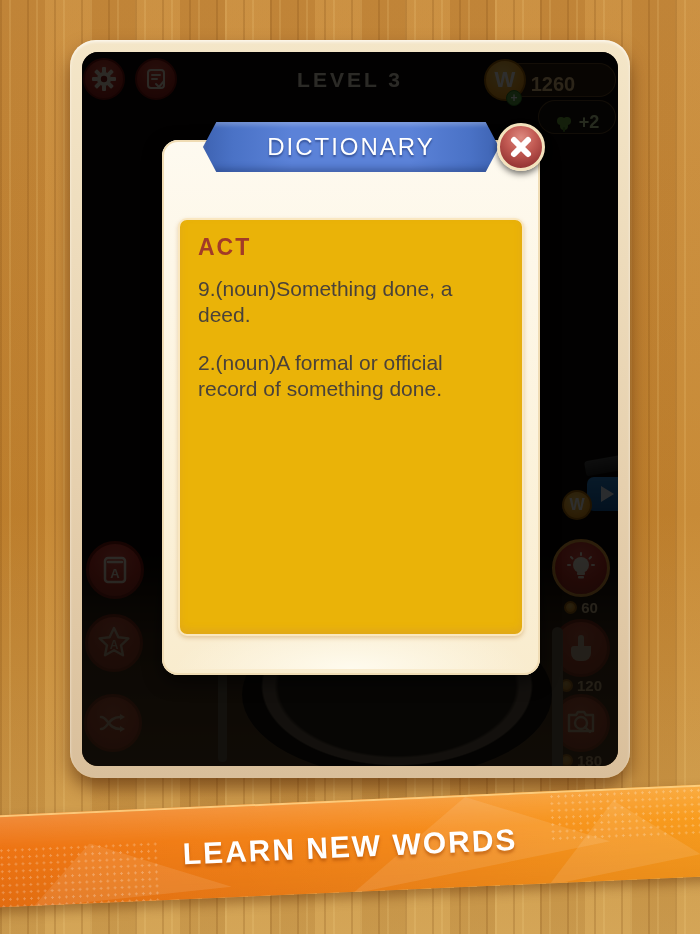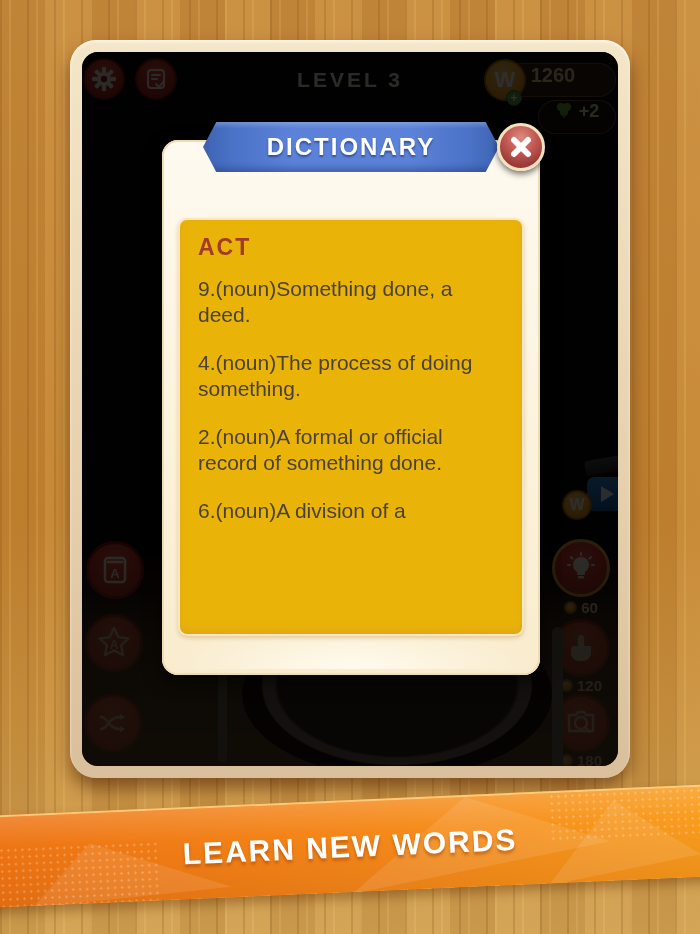--- a/index.html
+++ b/index.html
@@ -41,21 +41,21 @@
   }
   .level-label {
     position:absolute; left:0; top:16px; width:536px; text-align:center;
     color:#efe5d2; font-size:21px; font-weight:bold; letter-spacing:3px;
   }
   .coin { border-radius:50%; background:radial-gradient(circle at 45% 35%, #ffd566, #f5a623 60%, #c97d0e); border:2px solid #a96a08;
     display:flex; align-items:center; justify-content:center; color:#fff; font-weight:bold; }
   .pill {
     position:absolute; border-radius:17px; background:rgba(72,44,16,.55);
     border:1px solid rgba(180,130,70,.5); color:#f2cb8a; font-weight:bold;
-    display:flex; align-items:flex-start; justify-content:center;
+    display:flex; align-items:flex-end; justify-content:center;
   }
   .cost-label {
     position:absolute; width:70px; display:flex; gap:4px; align-items:center; justify-content:center;
     color:#f5e2b8; font-size:15px; font-weight:bold;
   }
   .cost-coin { width:13px; height:13px; font-size:8px; }
   .scene-table {
     position:absolute; left:0; right:0; bottom:0; height:210px;
     background:linear-gradient(180deg, rgba(120,85,45,0) 0%, rgba(130,92,48,.45) 40%, rgba(150,108,56,.55) 100%);
   }
@@ -93,21 +93,21 @@
   }
   .word-title { color:#a23b28; font-size:23px; font-weight:bold; letter-spacing:2px; margin-bottom:15px; }
   .definition { color:#4a423a; font-size:21px; line-height:26px; width:284px; margin-bottom:22px; }
   .ribbon {
     position:absolute; left:121px; top:70px; width:296px; height:50px; z-index:12;
     background:linear-gradient(to right, #3e63b2 0%, #4a72c6 10%, #5b82d8 30%, #5b82d8 70%, #4a72c6 90%, #3e63b2 100%);
     clip-path:polygon(0% 50%, 4.5% 0%, 95.5% 0%, 100% 50%, 95.5% 100%, 4.5% 100%);
     display:flex; align-items:center; justify-content:center;
     box-shadow:inset 0 3px 4px rgba(255,255,255,.25), inset 0 -4px 6px rgba(20,40,90,.35);
   }
-  .ribbon-title { color:#fff; font-size:24px; font-weight:bold; letter-spacing:2px; text-shadow:0 2px 2px rgba(25,45,100,.6); }
+  .ribbon-title { color:#fff; font-size:24px; font-weight:normal; letter-spacing:2px; text-shadow:0 2px 2px rgba(25,45,100,.6); }
   .close-btn {
     position:absolute; left:415px; top:71px; width:48px; height:48px; z-index:13;
     border-radius:50%; border:3px solid #f3e2bd;
     background:radial-gradient(circle at 50% 28%, #dd8a80 0%, #c25a53 40%, #9c3a38 75%, #822e2e 100%);
     box-shadow:0 3px 6px rgba(0,0,0,.55);
     display:flex; align-items:center; justify-content:center; cursor:pointer;
   }
 
   
   .banner {
@@ -279,23 +279,21 @@
     <div class="plate"></div>
     <div class="fork"></div>
     <div class="knife"></div>
 
     <div class="dim-overlay"></div>
 
     <div class="modal-panel"></div>
     <div class="def-panel">
       <div class="word-title">ACT</div>
       <p class="definition">9.(noun)Something done, a deed.</p>
-      <p class="definition">4.(noun)The process of doing something.</p>
       <p class="definition">2.(noun)A formal or official record of something done.</p>
-      <p class="definition">6.(noun)A division of a</p>
     </div>
     <div class="ribbon">
       <span class="ribbon-title">DICTIONARY</span>
     </div>
     <div class="close-btn">
       <span>
         <svg width="26" height="26" viewBox="0 0 26 26" stroke="#fff" stroke-width="6" stroke-linecap="round">
           <line x1="6" y1="6" x2="20" y2="20"></line>
           <line x1="20" y1="6" x2="6" y2="20"></line>
         </svg>

